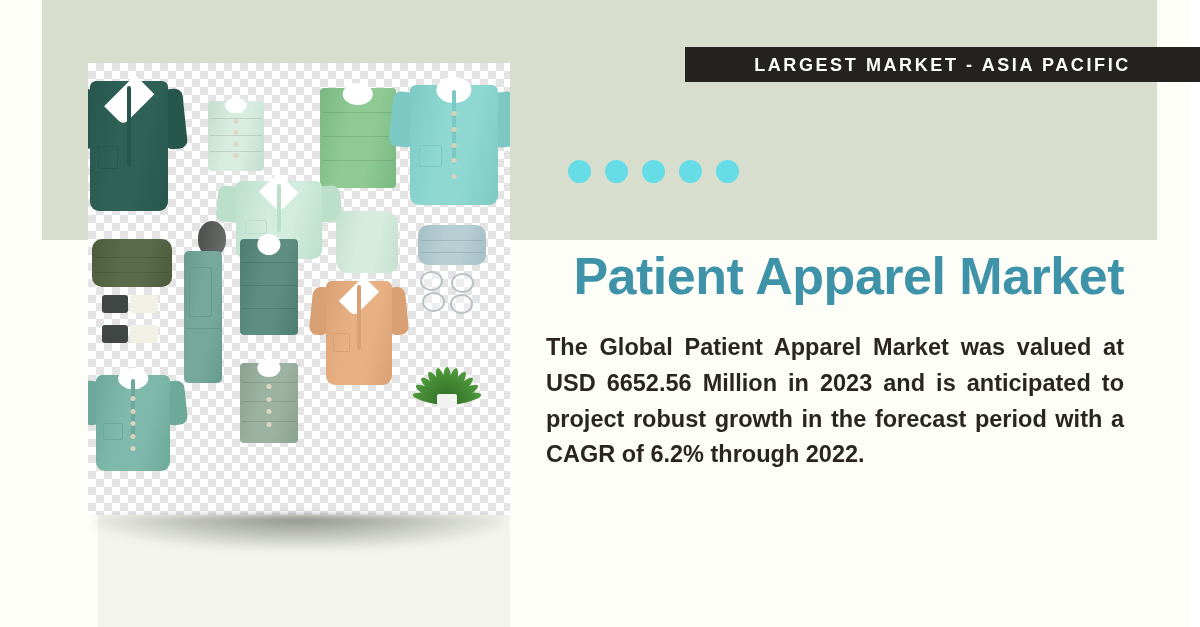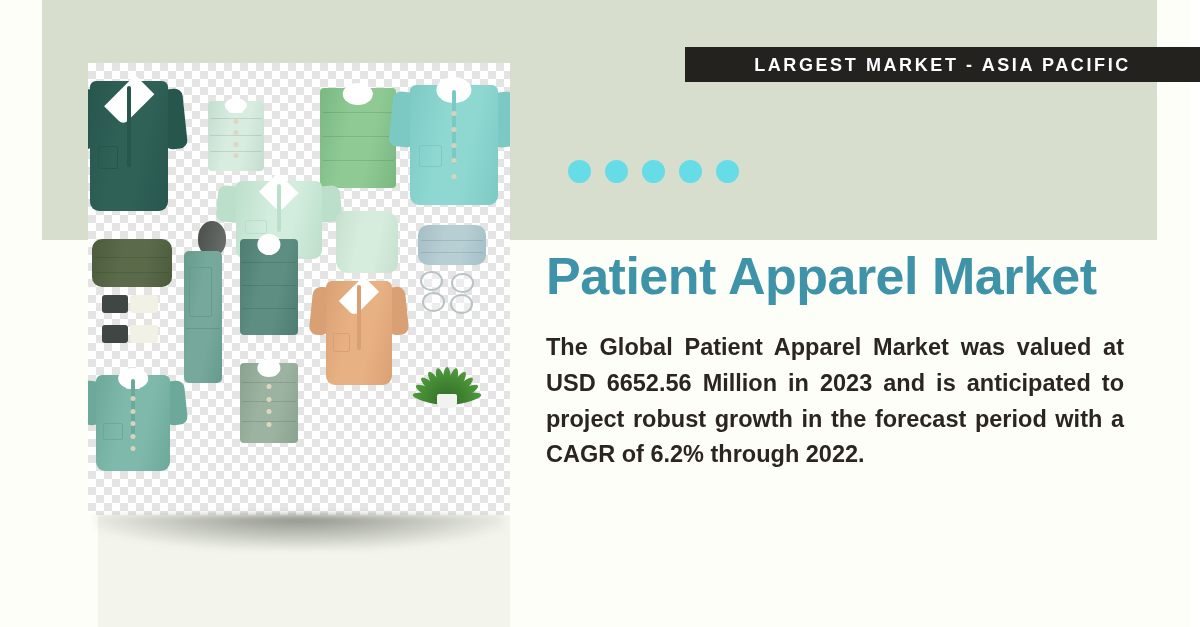--- a/index.html
+++ b/index.html
@@ -81,20 +81,21 @@
     top: 248px;
     width: 578px;
   }
   .title {
     color: #3f93a9;
     font-size: 52px;
     font-weight: bold;
     line-height: 1.08;
     letter-spacing: -0.5px;
     margin-bottom: 26px;
+    text-align: right;
   }
   .body-text {
     color: #2b2522;
     font-size: 23.5px;
     font-weight: bold;
     line-height: 1.52;
     text-align: justify;
     text-justify: inter-word;
   }
 

